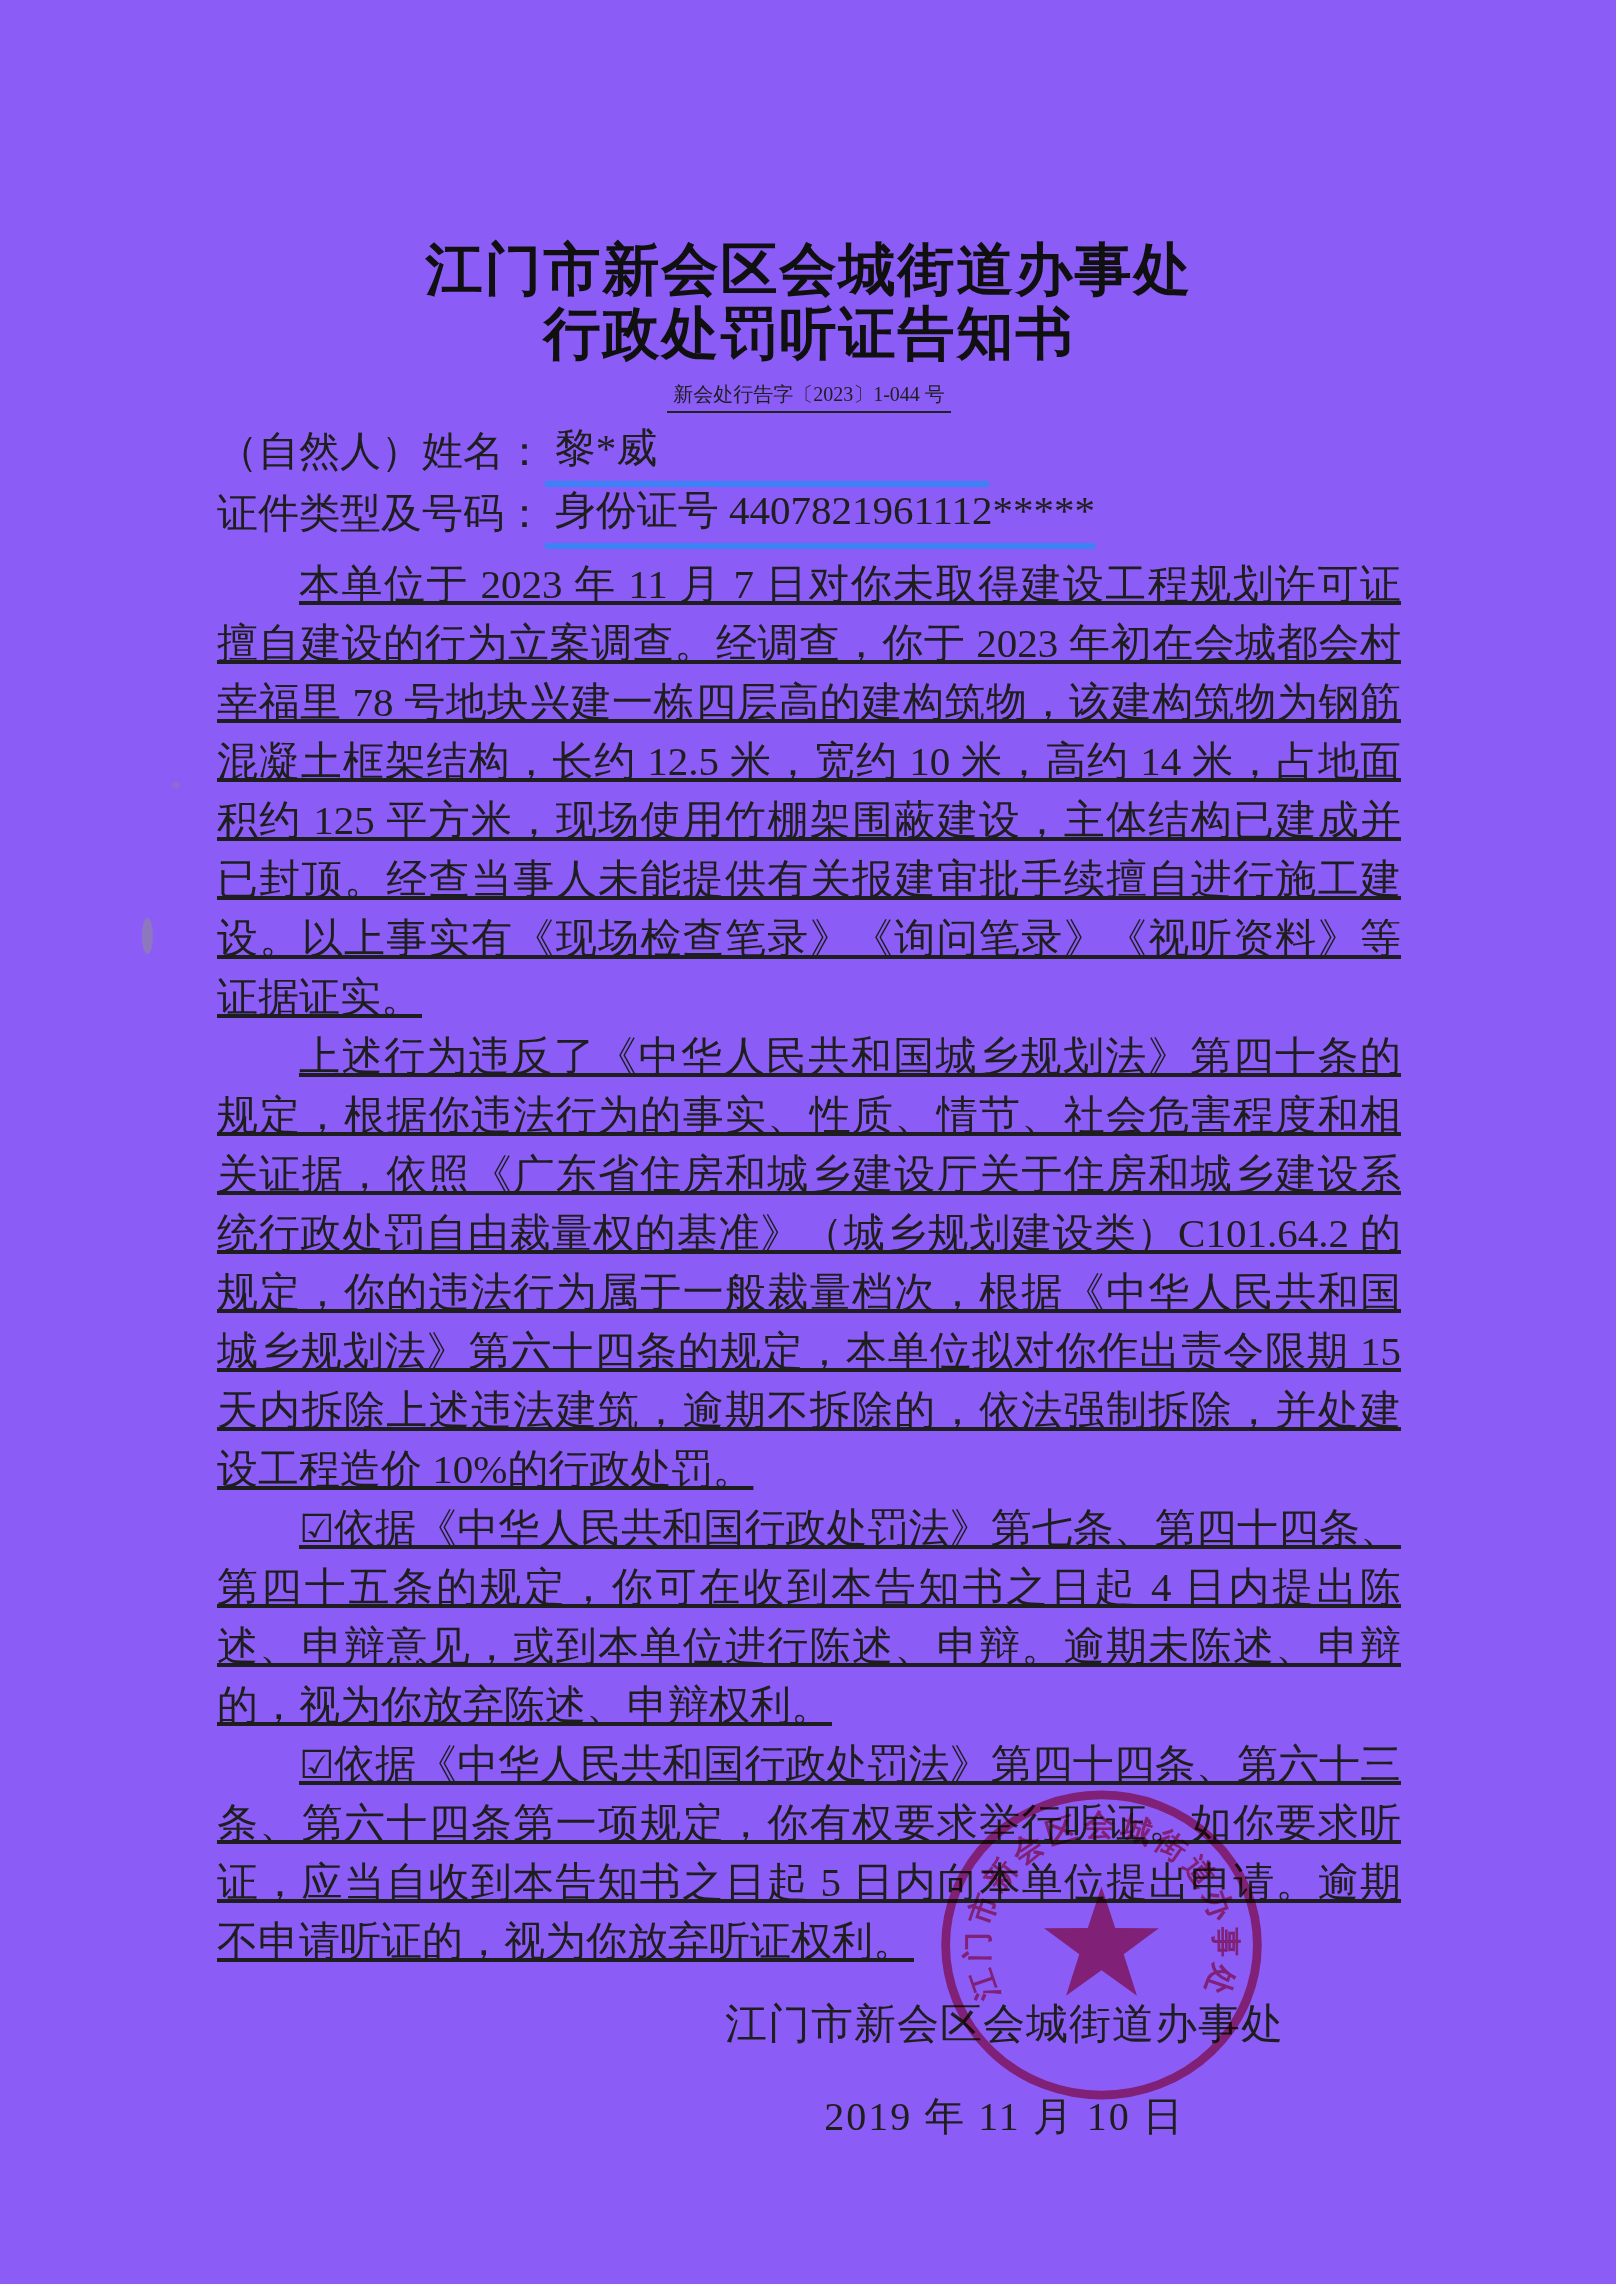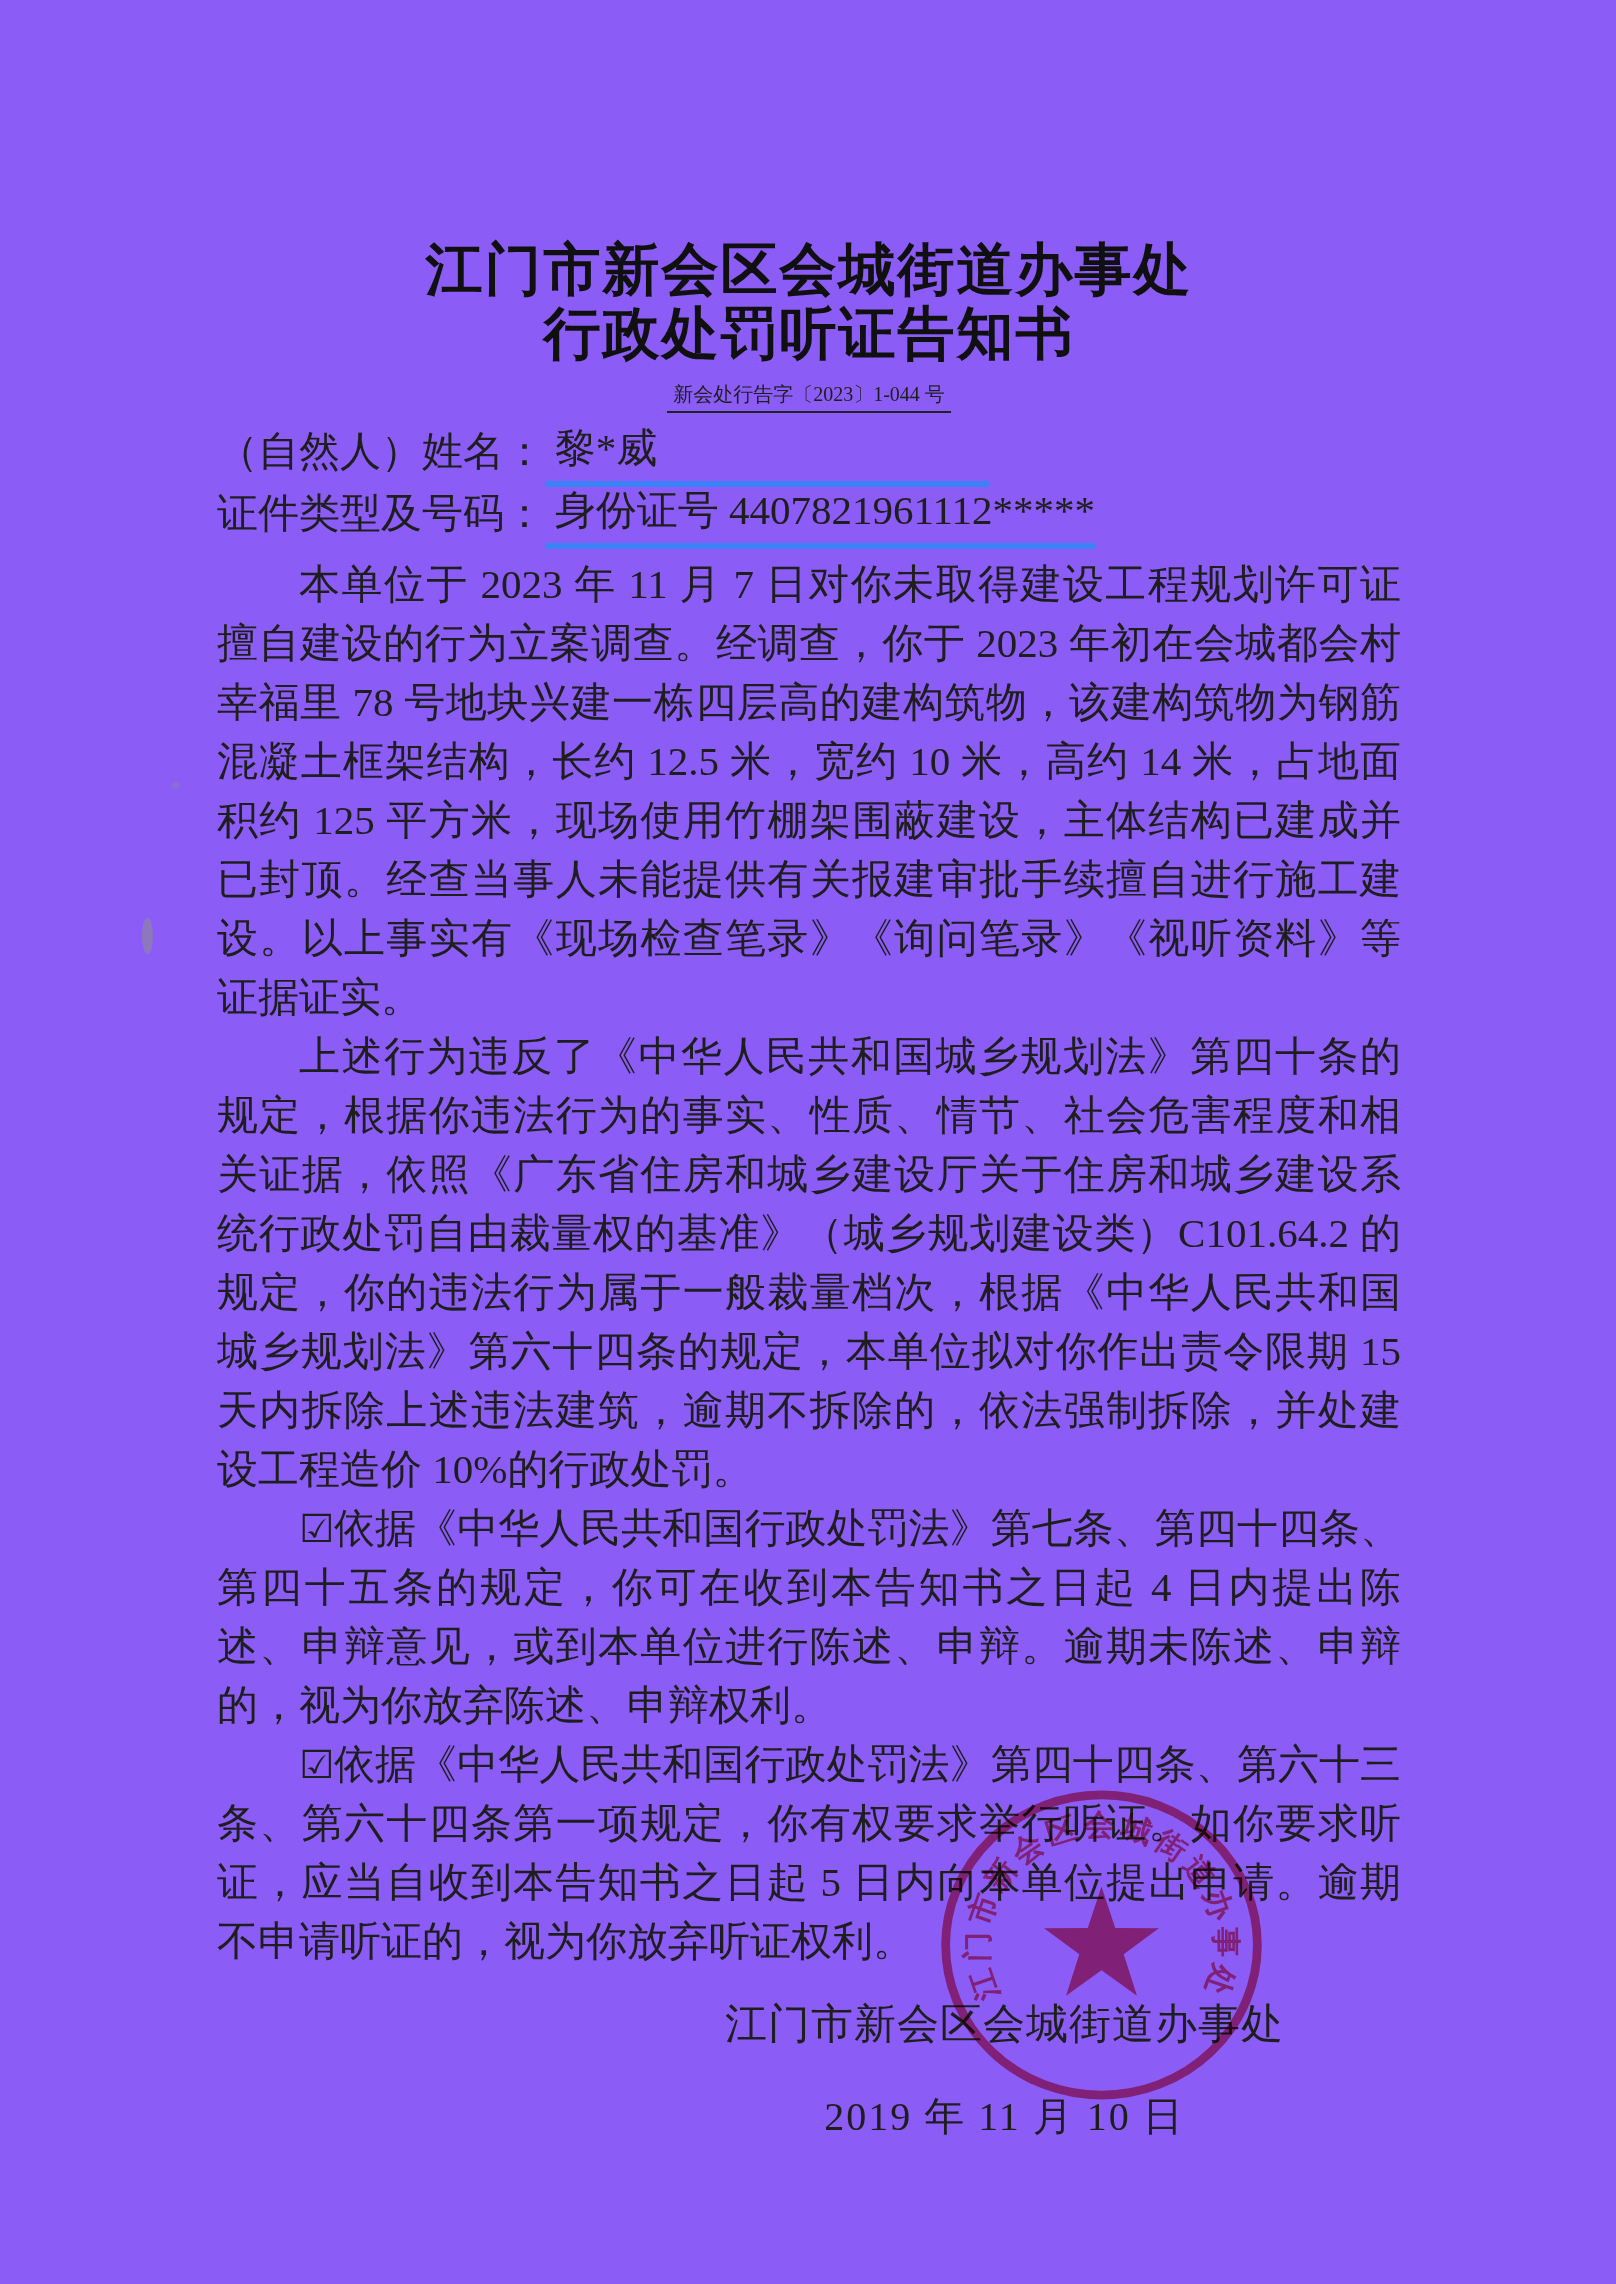--- a/index.html
+++ b/index.html
@@ -52,20 +52,21 @@
     font-weight:bold;
     font-weight:normal;
   }
   .body-text { margin-top:7.8px; }
   .body-text p {
     margin:0;
     font-size:41px;
     line-height:59px;
     text-align:justify;
     text-indent:82px;
+    text-decoration:underline;
   }
   .checkbox {
     font-family:"DejaVu Sans", sans-serif;
     font-size:39px;
   }
   .sign-block {
     width:fit-content;
     margin:25px 117px 0 auto;
     text-align:center;
   }

